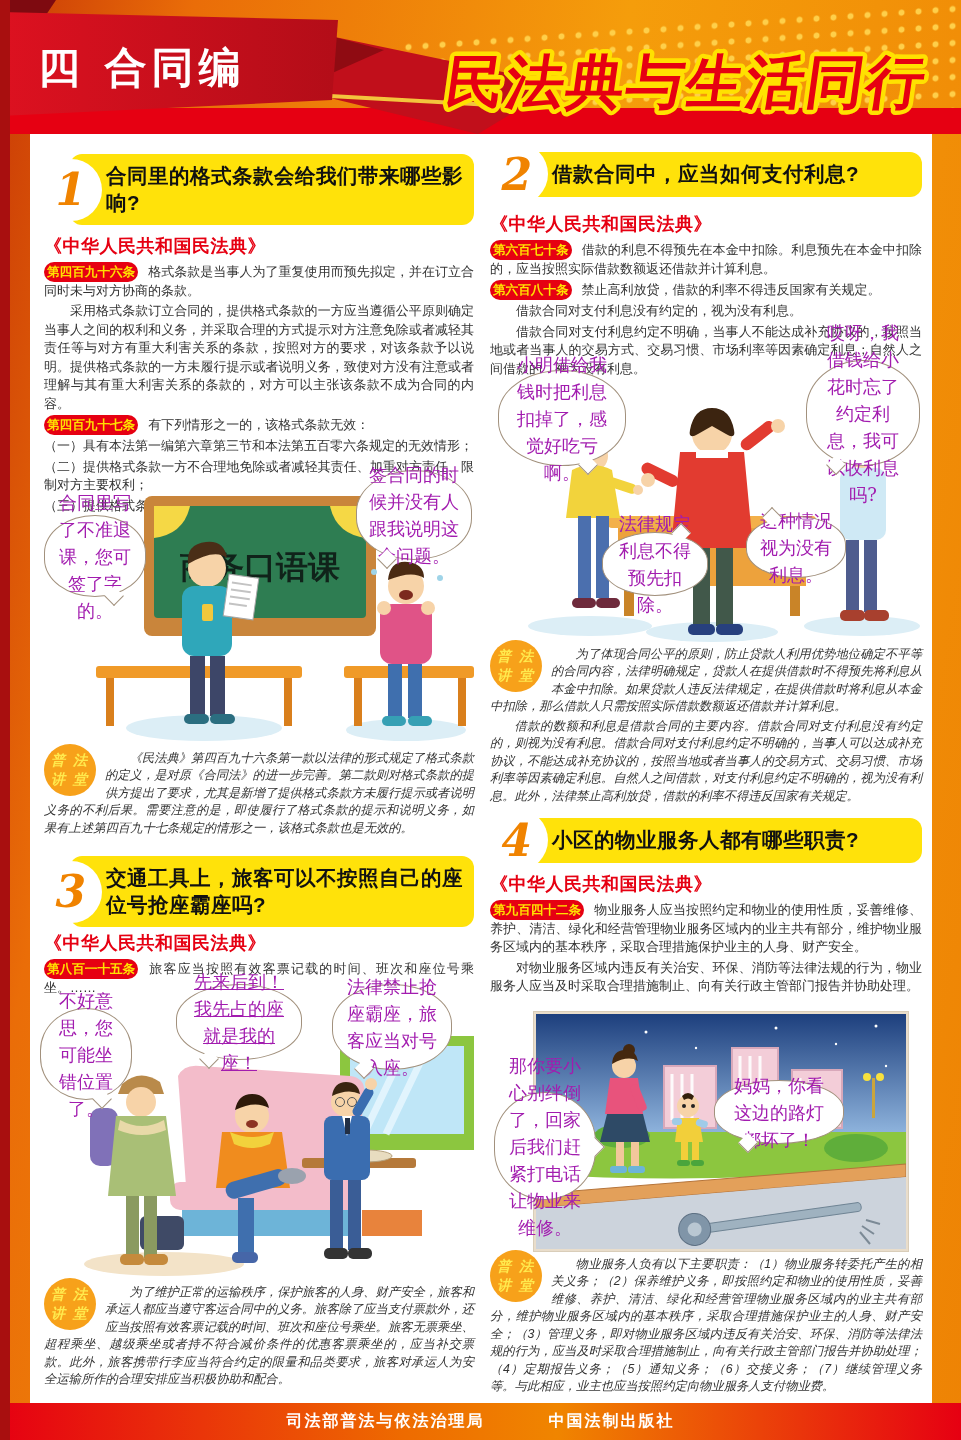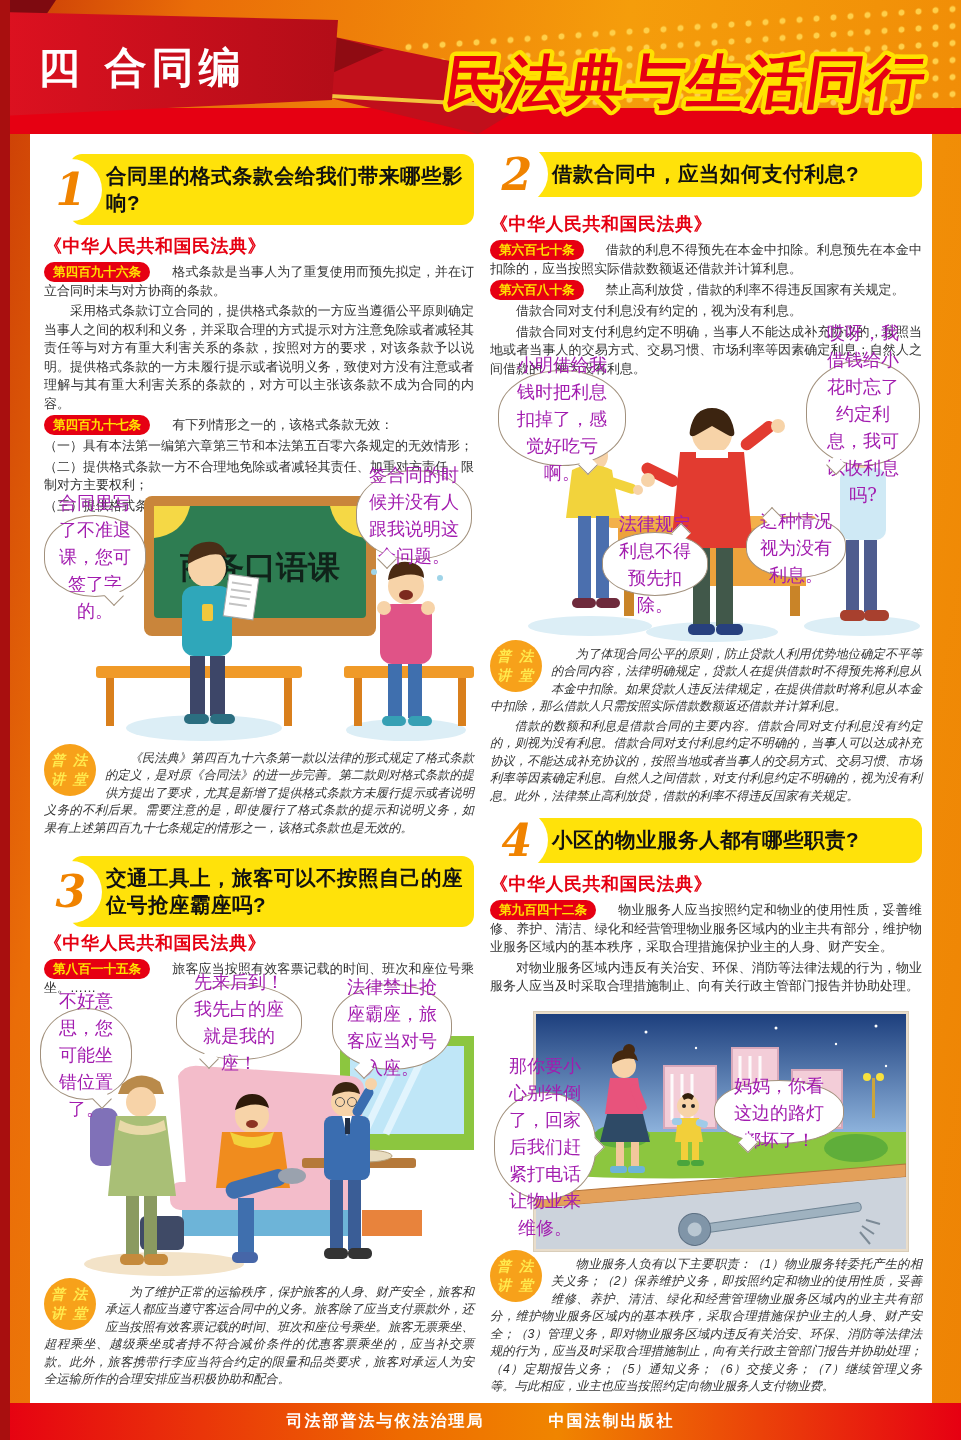--- a/index.html
+++ b/index.html
@@ -25,21 +25,21 @@
     padding:9px 8px 9px 36px;font-weight:800;font-size:20.5px;line-height:1.3;color:#111;
     letter-spacing:.5px;font-family:"Liberation Sans",sans-serif;}
   .sec-num{position:absolute;left:-30px;top:50%;transform:translateY(-50%);width:62px;height:62px;
     background:#fff;border-radius:50%;display:flex;align-items:center;justify-content:center;
     font-family:"DejaVu Serif",serif;font-style:italic;font-weight:bold;font-size:44px;color:#f08300;}
   
   .law-book{color:#e60012;font-weight:bold;font-size:18px;font-family:"DejaVu Serif",serif;margin:0 0 4px 0;letter-spacing:.5px;}
   .law-p{font-size:13px;line-height:1.42;margin:2px 0;color:#333;text-align:justify;}
   .indent{text-indent:2em;}
   .badge{display:inline-block;background:#e60012;color:#ffe100;border-radius:11px;
-    padding:0 9px;font-size:12.6px;line-height:20px;font-weight:bold;margin-right:22px;}
+    padding:0 3px;font-size:12.6px;line-height:20px;font-weight:bold;margin-right:10px;}
   
   .puf{font-size:12.3px;font-style:italic;}
   .puf-badge{float:left;width:52px;height:52px;margin:-6px 9px 2px 0;background:#f7a11a;border-radius:50%;
     display:flex;flex-direction:column;align-items:center;justify-content:center;
     color:#ffe94d;font-weight:bold;font-size:14px;line-height:1.35;letter-spacing:2px;}
   .puf-p{font-size:12.3px;line-height:1.42;color:#333;text-align:justify;text-indent:2em;margin:0 0 2px 0;}
   
   .cartoon{position:absolute;left:0;width:100%;}
   .bubble{position:absolute;background:#fff;border:1.6px solid #a2917d;border-radius:50% / 46%;
     display:flex;align-items:center;justify-content:center;text-align:center;
@@ -230,21 +230,21 @@
             <rect x="301" y="132" width="5" height="16" fill="#222f44"></rect>
             <rect x="314" y="100" width="10" height="32" rx="5" fill="#3a6db0" transform="rotate(30 319 116)"></rect>
             <circle cx="327" cy="98" r="6" fill="#f7d3a8"></circle>
             <rect x="286" y="194" width="13" height="70" fill="#3a5d96"></rect>
             <rect x="304" y="194" width="13" height="70" fill="#3a5d96"></rect>
             <rect x="280" y="262" width="24" height="11" rx="5" fill="#333"></rect>
             <rect x="304" y="262" width="24" height="11" rx="5" fill="#333"></rect>
           </g>
         </svg>
         <div class="bubble tail-br" style="left:-4px;top:22px;width:92px;height:92px;">不好意思，您可能坐错位置了。</div>
-        <div class="bubble tail-bl" style="left:132px;top:-2px;width:126px;height:76px;">先来后到！我先占的座就是我的座！</div>
+        <div class="bubble tail-bl" style="left:132px;top:-2px;width:126px;height:76px;text-decoration:underline;">先来后到！我先占的座就是我的座！</div>
         <div class="bubble tail-bl" style="left:288px;top:-2px;width:120px;height:86px;">法律禁止抢座霸座，旅客应当对号入座。</div>
       </div>
 
       <div class="blk puf" style="top:1150px;">
         <div class="puf-badge">
           <span>普 法</span>
           <span>讲 堂</span>
         </div>
         <p class="puf-p">为了维护正常的运输秩序，保护旅客的人身、财产安全，旅客和承运人都应当遵守客运合同中的义务。旅客除了应当支付票款外，还应当按照有效客票记载的时间、班次和座位号乘坐。旅客无票乘坐、超程乘坐、越级乘坐或者持不符合减价条件的优惠客票乘坐的，应当补交票款。此外，旅客携带行李应当符合约定的限量和品类要求，旅客对承运人为安全运输所作的合理安排应当积极协助和配合。</p>
       </div>

